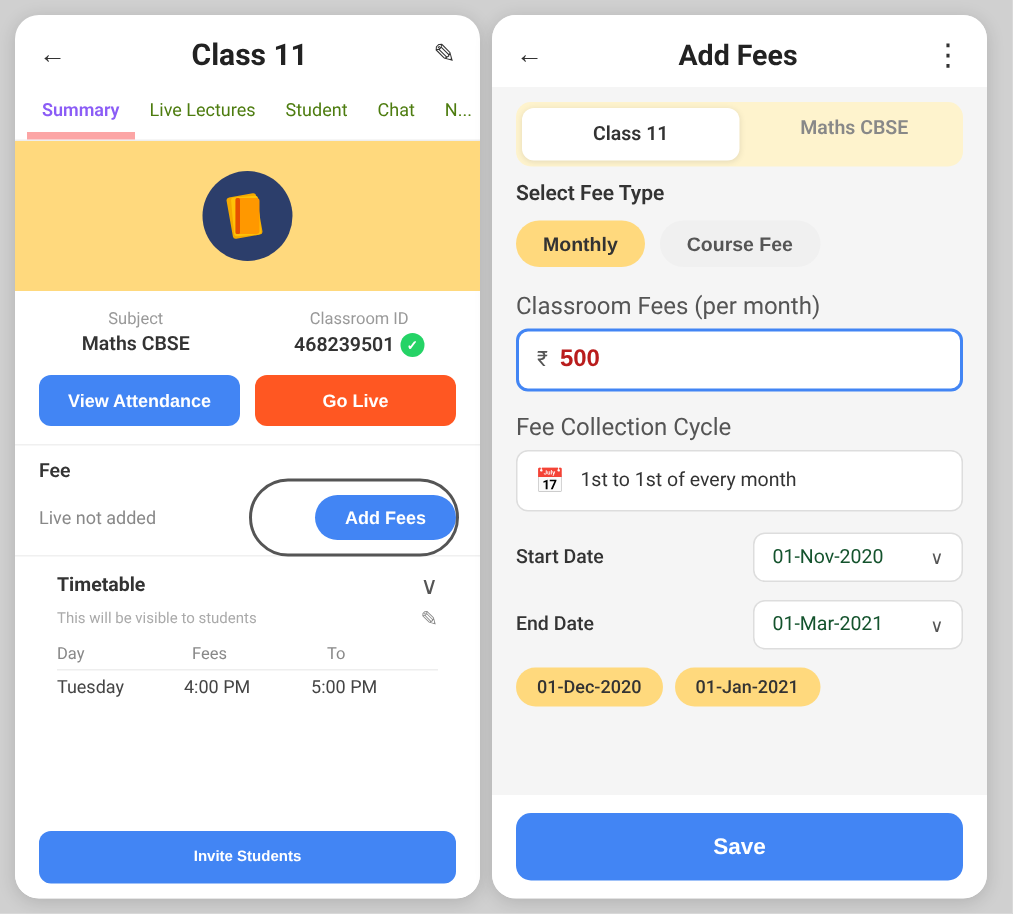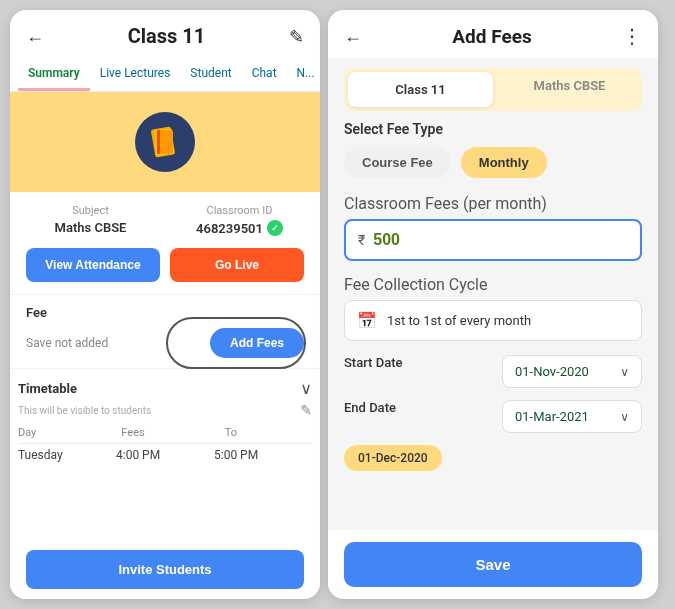--- a/index.html
+++ b/index.html
@@ -50,27 +50,27 @@
       cursor: pointer;
     }
     .tabs-row {
       display: flex;
       border-bottom: 1px solid #eee;
       padding: 0 8px;
     }
     .tab-item {
       padding: 8px 10px;
       font-size: 12px;
-      color: #0369a1;
+      color: #4d7c0f;
       cursor: pointer;
       white-space: nowrap;
     }
     .tab-item.active {
-      color: #15803d;
-      border-bottom: 3px solid #fca5a5;
+      color: #8b5cf6;
+      border-bottom: 5px solid #fca5a5;
       font-weight: 600;
     }
     .hero-banner {
       background: #ffd97d;
       height: 100px;
       display: flex;
       align-items: center;
       justify-content: center;
       position: relative;
       overflow: hidden;
@@ -171,21 +171,21 @@
       border-radius: 20px;
       padding: 8px 20px;
       font-size: 12px;
       font-weight: 600;
       cursor: pointer;
     }
     .fee-row-wrapper {
       position: relative;
     }
     .timetable-section {
-      padding: 10px 8px;
+      padding: 10px 28px;
       border-top: 1px solid #f0f0f0;
     }
     .timetable-header {
       display: flex;
       align-items: center;
       justify-content: space-between;
       margin-bottom: 4px;
     }
     .timetable-title {
       font-size: 13px;
@@ -225,21 +225,21 @@
       padding: 10px 16px;
       background: white;
     }
     .btn-invite {
       width: 100%;
       background: #4285f4;
       color: white;
       border: none;
       border-radius: 8px;
       padding: 12px;
-      font-size: 13px;
+      font-size: 10px;
       font-weight: 600;
       cursor: pointer;
     }
 
     
     .right-screen {
       background: #f5f5f5;
       border-radius: 16px;
       width: 330px;
       height: 589px;
@@ -337,21 +337,21 @@
     .rupee-sign {
       color: #555;
       font-size: 14px;
       margin-right: 8px;
     }
     .amount-input {
       border: none;
       outline: none;
       font-size: 16px;
       font-weight: 600;
-      color: #4d7c0f;
+      color: #b91c1c;
       width: 100%;
       background: transparent;
     }
     .cycle-box {
       display: flex;
       align-items: center;
       border: 1px solid #ddd;
       border-radius: 8px;
       padding: 10px 12px;
       background: white;
@@ -361,21 +361,21 @@
     .calendar-icon {
       font-size: 16px;
       color: #555;
     }
     .cycle-text {
       font-size: 13px;
       color: #333;
     }
     .date-row {
       display: flex;
-      align-items: flex-start;
+      align-items: center;
       justify-content: space-between;
       margin-bottom: 12px;
     }
     .date-label {
       font-size: 13px;
       color: #333;
       font-weight: 500;
     }
     .date-dropdown {
       display: flex;
@@ -481,21 +481,21 @@
 
     <div class="action-row">
       <button class="btn-attendance">View Attendance</button>
       <button class="btn-golive">Go Live</button>
     </div>
 
     <div class="fee-section">
       <div class="fee-title">Fee</div>
       <div class="fee-row-wrapper" style="position:relative;">
         <div class="fee-row">
-          <span class="fee-status">Save not added</span>
+          <span class="fee-status">Live not added</span>
           <button class="btn-add-fees">Add Fees</button>
         </div>
         <div style="position:absolute; right:-2px; top:50%; transform:translateY(-50%); width:140px; height:52px; border:2px solid #555; border-radius:28px; pointer-events:none;"></div>
       </div>
     </div>
 
     <div class="timetable-section">
       <div class="timetable-header">
         <span class="timetable-title">Timetable</span>
         <span style="font-size:16px;color:#555;">∨</span>
@@ -530,22 +530,22 @@
 
     <div class="class-tabs">
       <div class="class-tab active">Class 11</div>
       <div class="class-tab">Maths CBSE</div>
     </div>
 
     <div class="right-content">
       <div class="section-title">Select Fee Type</div>
 
       <div class="fee-type-row">
+        <button class="fee-type-btn selected">Monthly</button>
         <button class="fee-type-btn unselected">Course Fee</button>
-        <button class="fee-type-btn selected">Monthly</button>
       </div>
 
       <div class="field-label">Classroom Fees (per month)</div>
       <div class="amount-input-wrapper">
         <span class="rupee-sign">₹</span>
         <input class="amount-input" type="text" value="500" style="">
       </div>
 
       <div class="field-label">Fee Collection Cycle</div>
       <div class="cycle-box">
@@ -565,20 +565,21 @@
         <span class="date-label">End Date</span>
         <div class="date-dropdown">
           <span class="date-value">01-Mar-2021</span>
           <span class="chevron-down">∨</span>
         </div>
       </div>
 
       <div class="reminder-section">
         <div class="reminder-dates">
           <span class="reminder-chip">01-Dec-2020</span>
+          <span class="reminder-chip">01-Jan-2021</span>
         </div>
       </div>
     </div>
 
     <div class="save-bar">
       <button class="btn-save">Save</button>
     </div>
   </div>
 </div>
 

